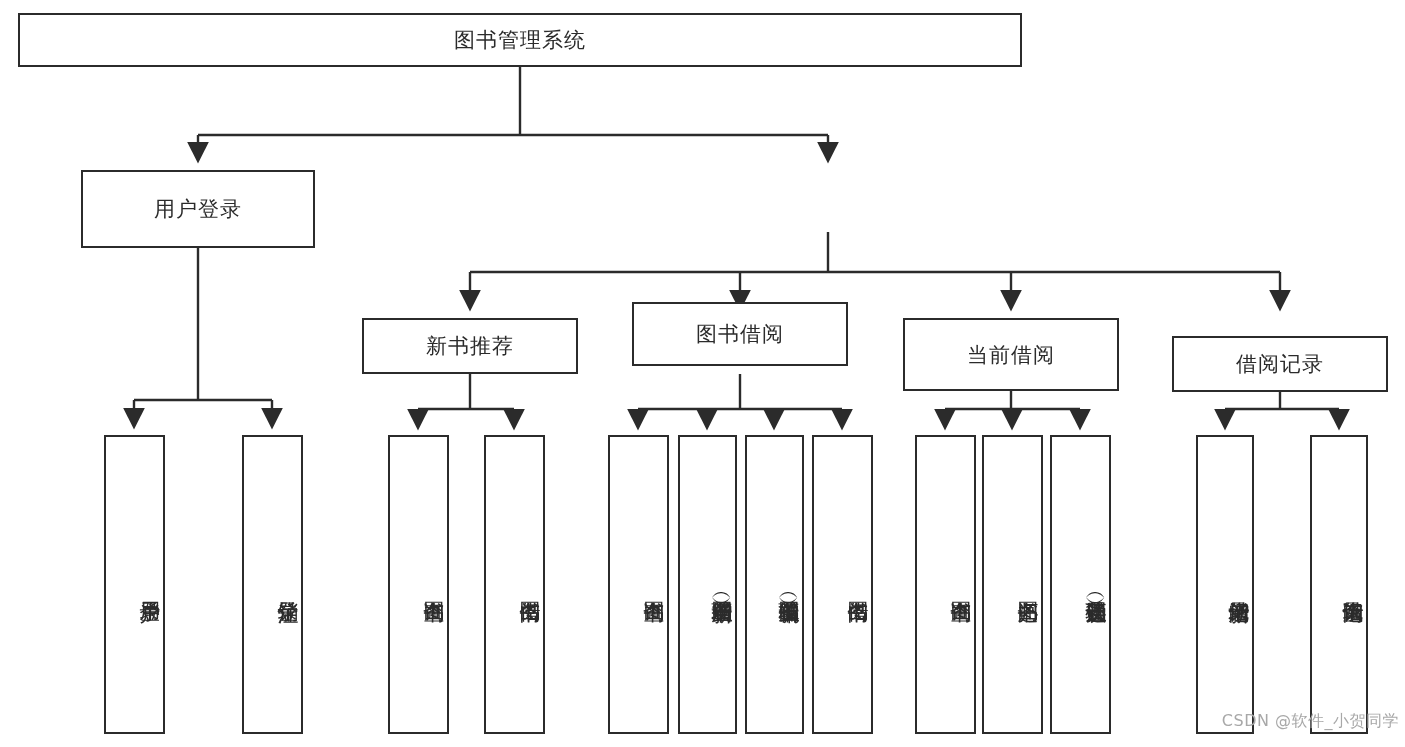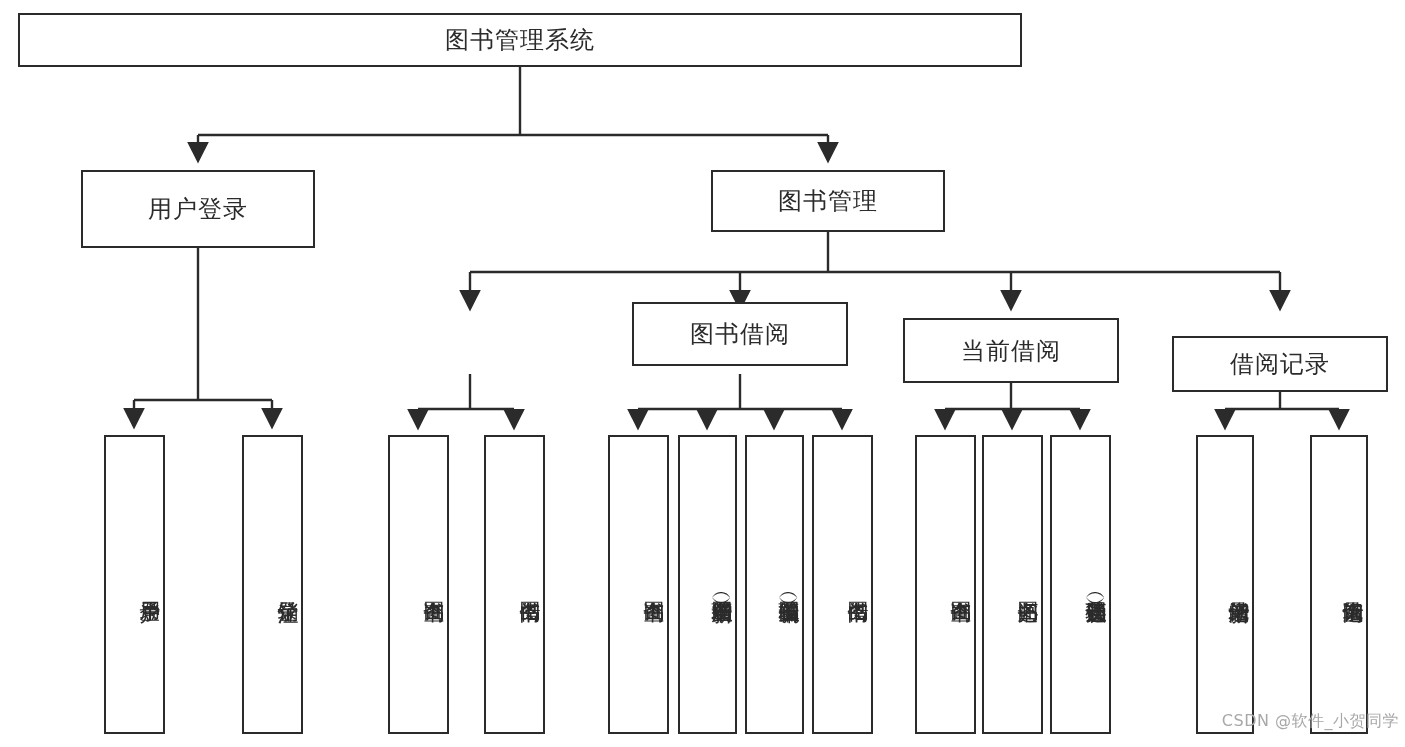--- a/index.html
+++ b/index.html
@@ -1,21 +1,21 @@
 <!DOCTYPE html>
 <html><head>
 <meta charset="utf-8">
 <style>
   html,body{margin:0;padding:0;background:#ffffff;}
   body{font-family:"DejaVu Sans","Liberation Sans",sans-serif;}
   #stage{position:relative;width:1405px;height:747px;background:#ffffff;overflow:hidden;}
   #wires{position:absolute;left:0;top:0;width:1405px;height:747px;}
   .node{position:absolute;box-sizing:border-box;background:#ffffff;border:2px solid #2b2b2b;
         display:flex;align-items:center;justify-content:center;color:#2b2b2b;}
-  .node.h{font-size:24px;letter-spacing:1px;}
+  .node.h{font-size:21px;letter-spacing:1px;}
   .node.v{writing-mode:vertical-rl;text-orientation:upright;font-size:21px;line-height:1.32;
           padding:10px 0;align-items:flex-start;justify-content:center;}
   .node.v .txt{writing-mode:vertical-rl;text-orientation:upright;white-space:normal;}
   #watermark{position:absolute;right:6px;bottom:15px;font-size:16px;color:#a8a8a8;
              letter-spacing:.5px;white-space:nowrap;}
 </style>
 </head>
 <body>
 
 <div id="stage">
@@ -70,28 +70,28 @@
     </g>
   </svg>
 
   <div class="node h" style="left:18px;top:13px;width:1004px;height:54px;">
     <span class="txt">图书管理系统</span>
   </div>
 
   <div class="node h" style="left:81px;top:170px;width:234px;height:78px;">
     <span class="txt">用户登录</span>
   </div>
-  <div class="node h" style="left:711px;top:170px;width:234px;height:62px;">
-    <span class="txt">图书管理</span>
+
+  <div class="node h" style="left:362px;top:318px;width:216px;height:56px;">
+    <span class="txt">新书推荐</span>
   </div>
-
   <div class="node h" style="left:632px;top:302px;width:216px;height:64px;">
     <span class="txt">图书借阅</span>
   </div>
-  <div class="node h" style="left:903px;top:318px;width:216px;height:65px;">
+  <div class="node h" style="left:903px;top:318px;width:216px;height:73px;">
     <span class="txt">当前借阅</span>
   </div>
   <div class="node h" style="left:1172px;top:336px;width:216px;height:56px;">
     <span class="txt">借阅记录</span>
   </div>
 
   <div class="node v" style="left:104px;top:435px;width:61px;height:299px;">
     <span class="txt">用户登录</span>
   </div>
   <div class="node v" style="left:242px;top:435px;width:61px;height:299px;">

